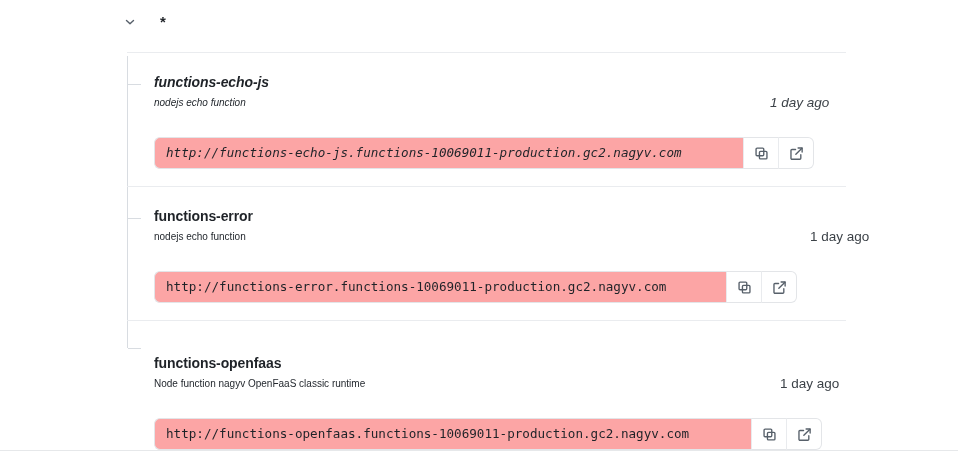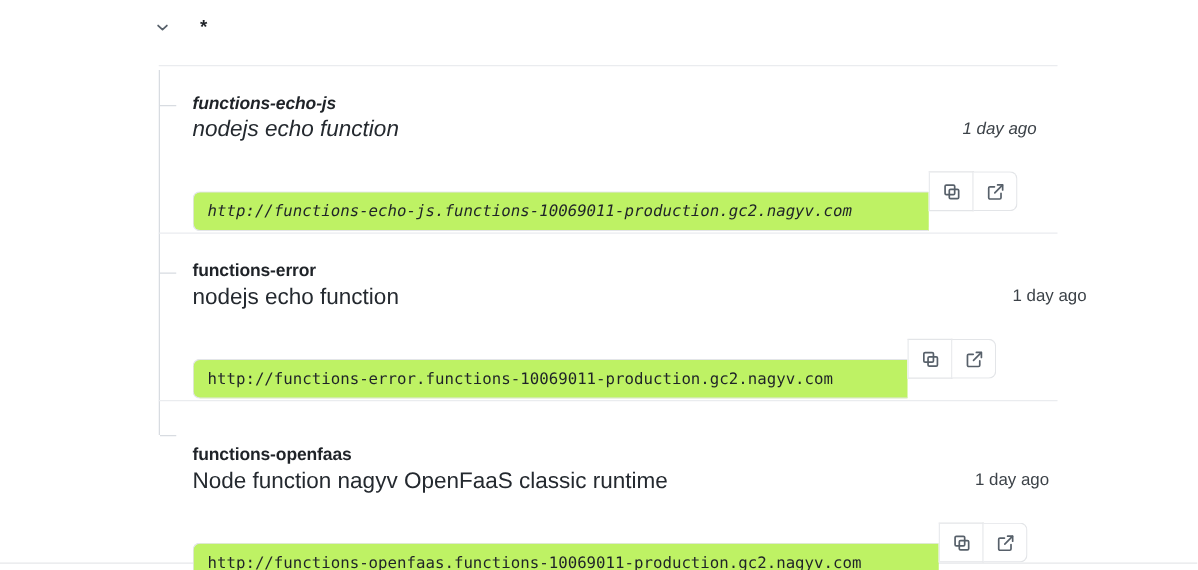--- a/index.html
+++ b/index.html
@@ -108,21 +108,21 @@
     font-size: 14px;
     font-weight: 700;
     color: #1f2328;
     line-height: 20px;
     letter-spacing: -0.1px;
   }
   .entry-desc {
     position: absolute;
     left: 154px;
     top: 40px;
-    font-size: 18px;
+    font-size: 10px;
     font-weight: 400;
     color: #24292f;
     line-height: 20px;
   }
   .entry-time {
     position: absolute;
     top: 40px;
     right: 0;
     width: 958px;
     text-align: left;
@@ -150,30 +150,29 @@
   .entry.e0 .url-group { top: 84px; }
   .entry.e1 .url-group { top: 84px; }
   .entry.e2 .url-group { top: 84px; }
 
   .url-field {
     box-sizing: border-box;
     height: 32px;
     border: 1px solid #e3e5e8;
     border-right: none;
     border-radius: 6px 0 0 6px;
-    background: #bef264;
+    background: #fca5a5;
     font-family: "DejaVu Sans Mono", monospace;
     font-size: 12.6px;
     color: #1f2328;
     padding: 0 11px;
     line-height: 30px;
     white-space: nowrap;
     overflow: hidden;
     display: block;
-    margin-top: 16px;
   }
   .icon-btn {
     box-sizing: border-box;
     width: 36px;
     height: 32px;
     border: 1px solid #e3e5e8;
     border-left: 1px solid #e9ebee;
     background: #ffffff;
     display: flex;
     align-items: center;

